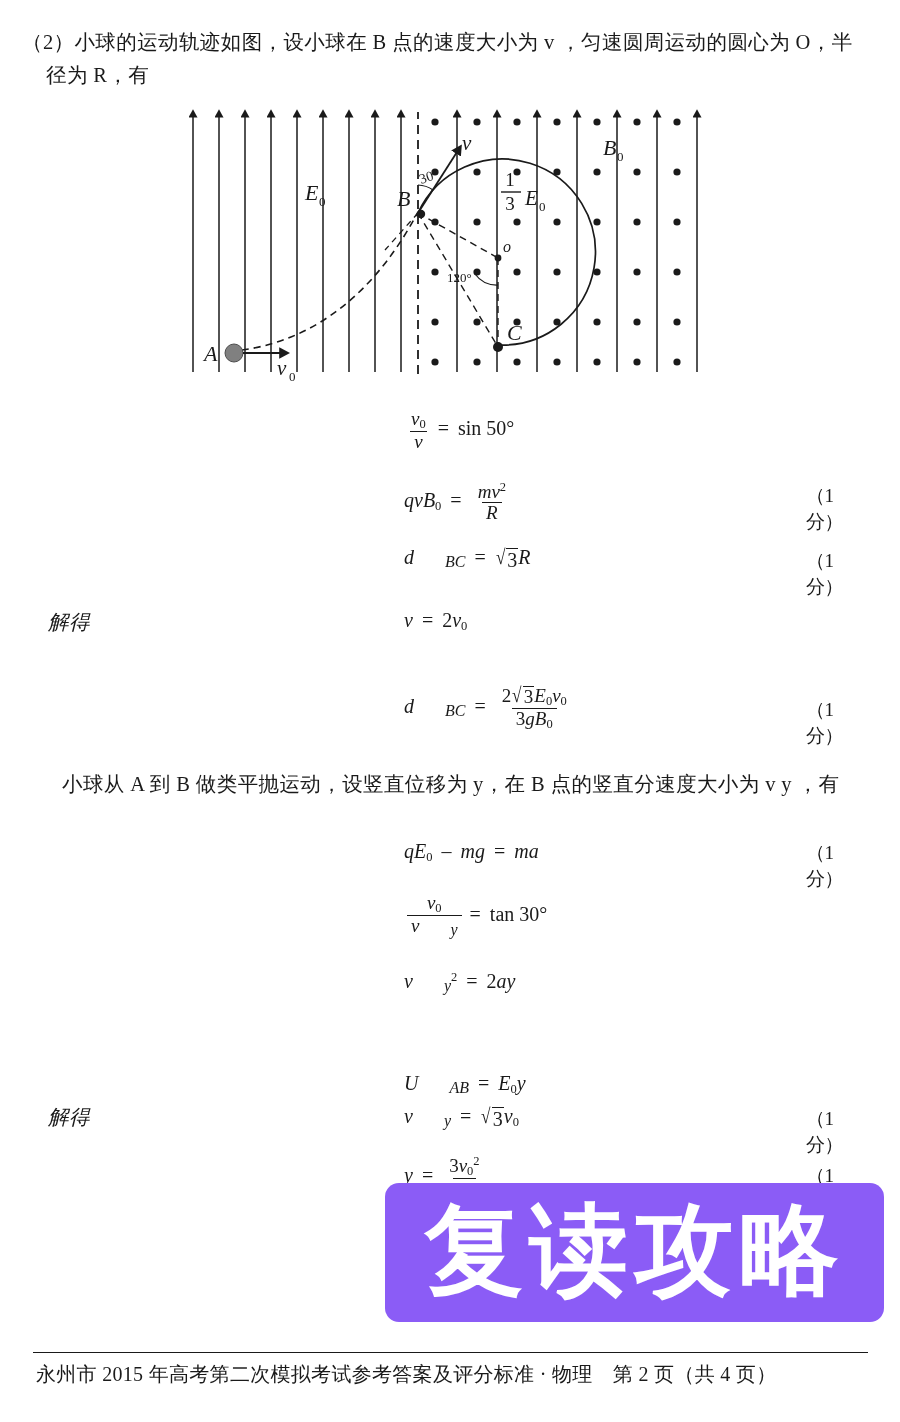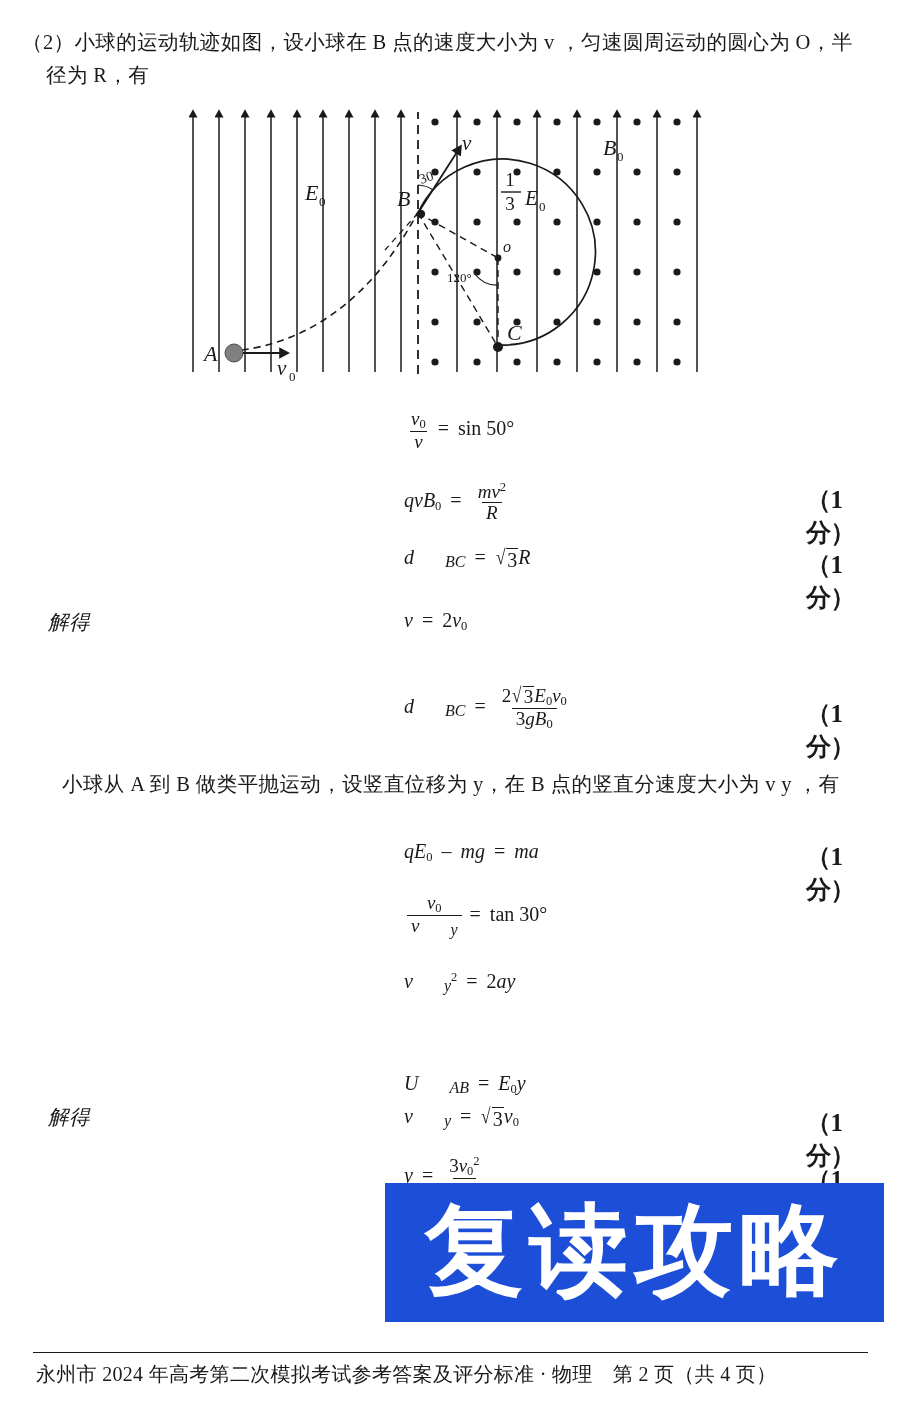--- a/index.html
+++ b/index.html
@@ -23,41 +23,41 @@
   .stem{position:absolute;left:22px;top:26px;width:862px;line-height:1.62;}
   .stem .l2{margin-left:24px;}
 
   
   .figure{position:absolute;left:185px;top:100px;width:520px;height:290px;}
   .figure svg{display:block;}
 
   
   .eqrow{position:absolute;display:flex;align-items:center;}
   .lead{position:absolute;left:48px;font-size:20.5px;font-style:italic;}
-  .score{position:absolute;left:806px;font-size:25px;letter-spacing:-0.5px;font-weight:bold;}
+  .score{position:absolute;left:806px;font-size:19px;letter-spacing:-0.5px;}
 
   
   .frac{display:inline-flex;flex-direction:column;align-items:center;
         vertical-align:middle;margin:0 3px;line-height:1.05;}
   .frac .num{padding:0 4px;font-size:19px;}
   .frac .den{padding:0 4px;font-size:19px;border-top:1.3px solid #1a1a1a;}
   .sub{font-size:16px;vertical-align:-3px;font-style:italic;margin-left:31px;}
   .subn{font-size:12.5px;vertical-align:-3px;font-style:normal;}
   .sup{font-size:12.5px;vertical-align:7px;font-style:normal;}
 
   
   .rad{display:inline-flex;align-items:flex-start;}
   .rad .sign{font-size:21px;line-height:1;transform:scaleX(.82);}
   .rad .body{border-top:1.3px solid #1a1a1a;padding:0 1px;margin-top:1px;}
 
   
   .banner{
     position:absolute;left:385px;top:1183px;width:499px;height:139px;
-    background:#1d4ed8;
-    display:flex;align-items:center;justify-content:center;
+    background:#8b5cf6;
+    display:flex;align-items:center;justify-content:center;border-radius:14px;
   }
   .banner span{
     font-family:"Liberation Sans", sans-serif;
     font-weight:bold;font-size:99px;color:#ffffff;
     letter-spacing:6px;line-height:1;
     transform:translateY(-3px);
   }
 
   
   .footer-rule{position:absolute;left:33px;top:1352px;width:835px;
@@ -354,15 +354,15 @@
       </span>
     </span>
   </div>
   <div class="score cn" style="top:1163px;">（1分）</div>
 
   <div class="banner">
     <span>复读攻略</span>
   </div>
 
   <div class="footer-rule"></div>
-  <div class="footer cn">永州市 2024 年高考第二次模拟考试参考答案及评分标准 · 物理　第 2 页（共 4 页）</div>
+  <div class="footer cn">永州市 2015 年高考第二次模拟考试参考答案及评分标准 · 物理　第 2 页（共 4 页）</div>
 
 </div>
 
 </body></html>

